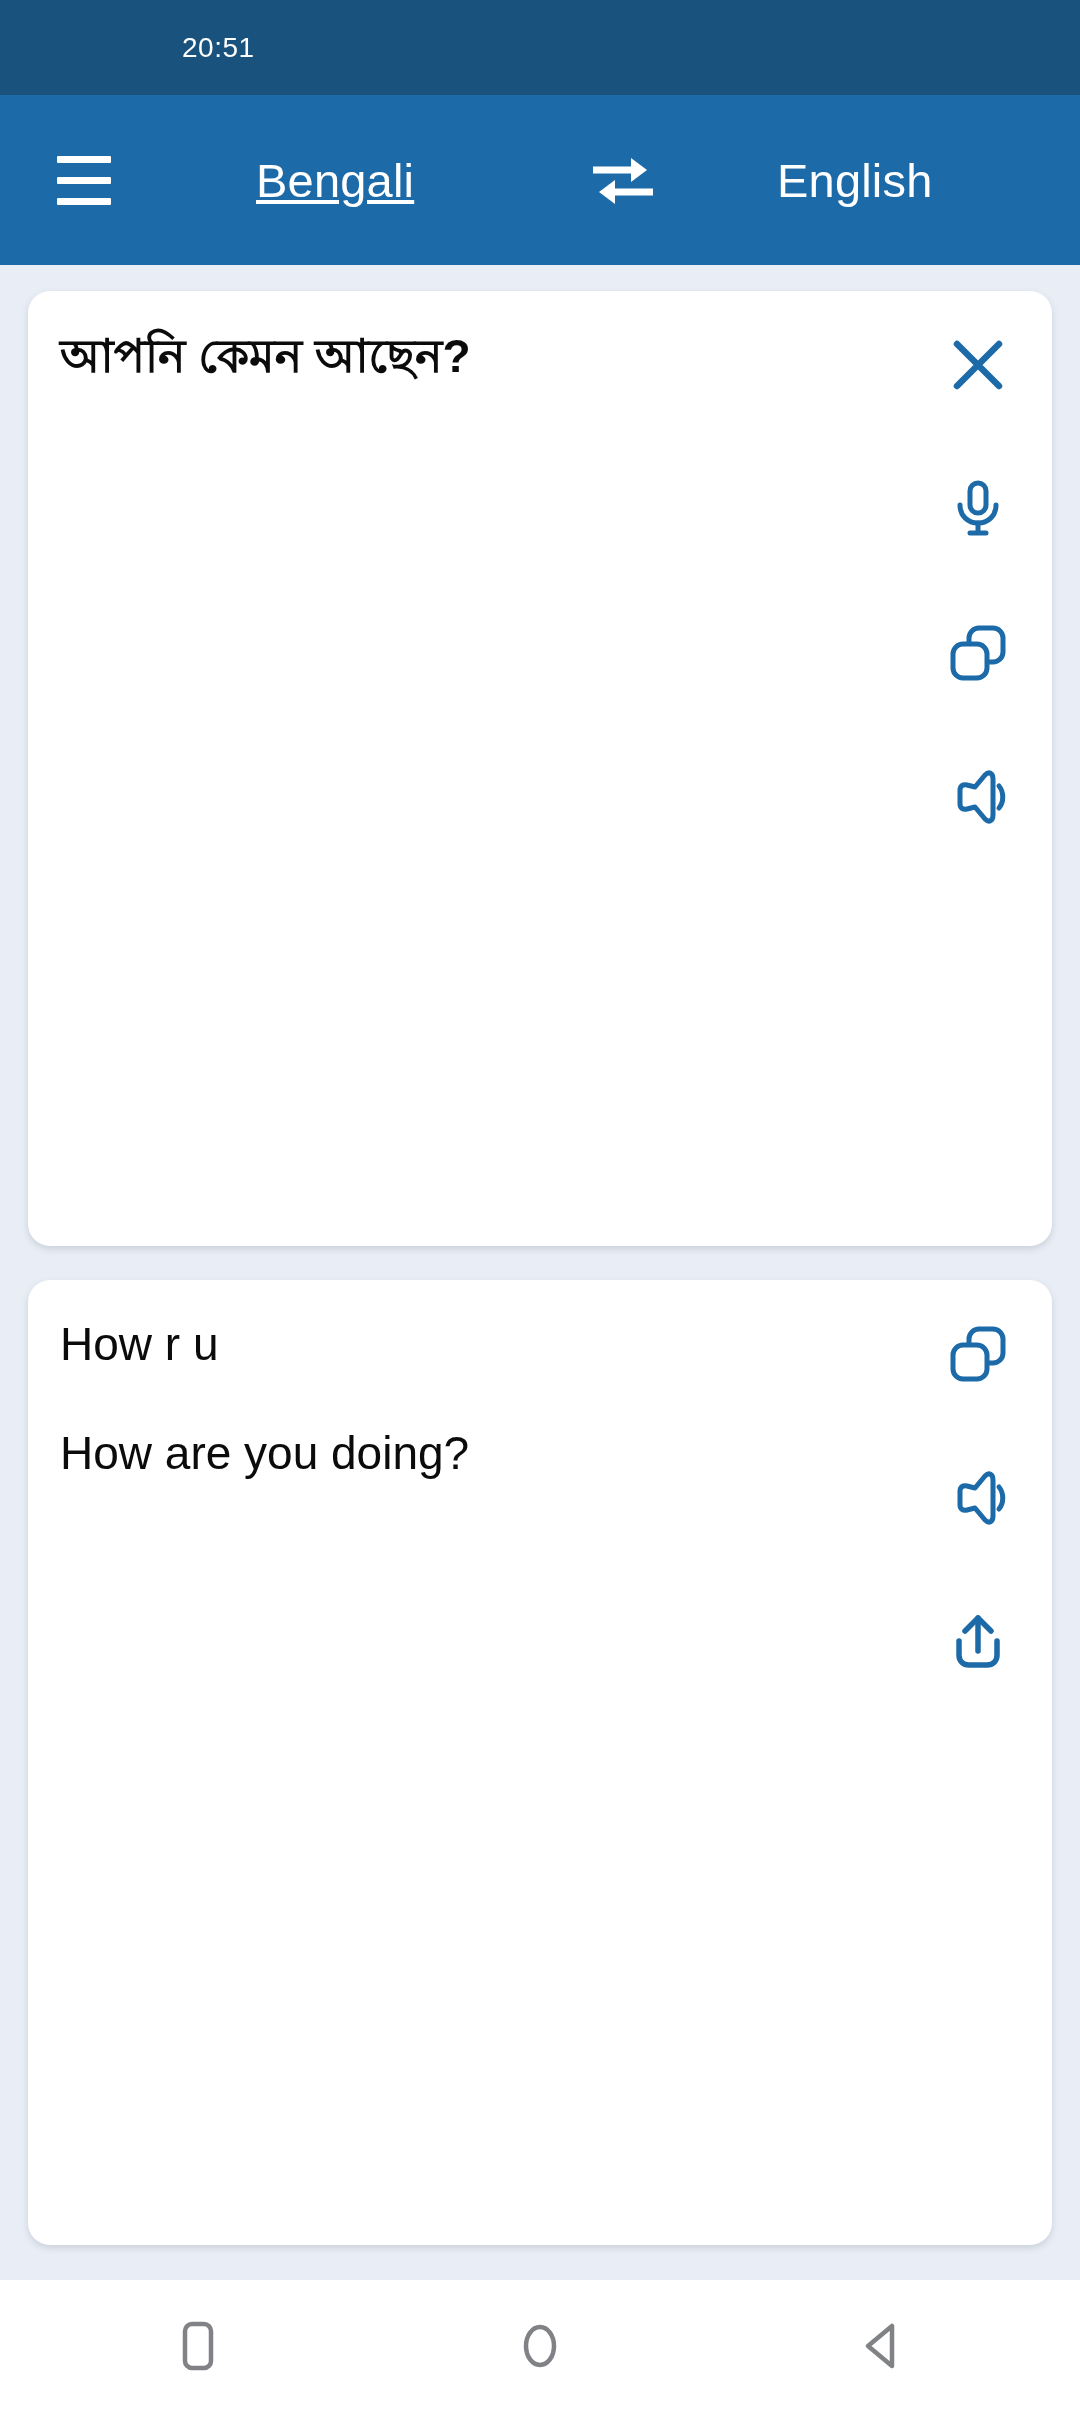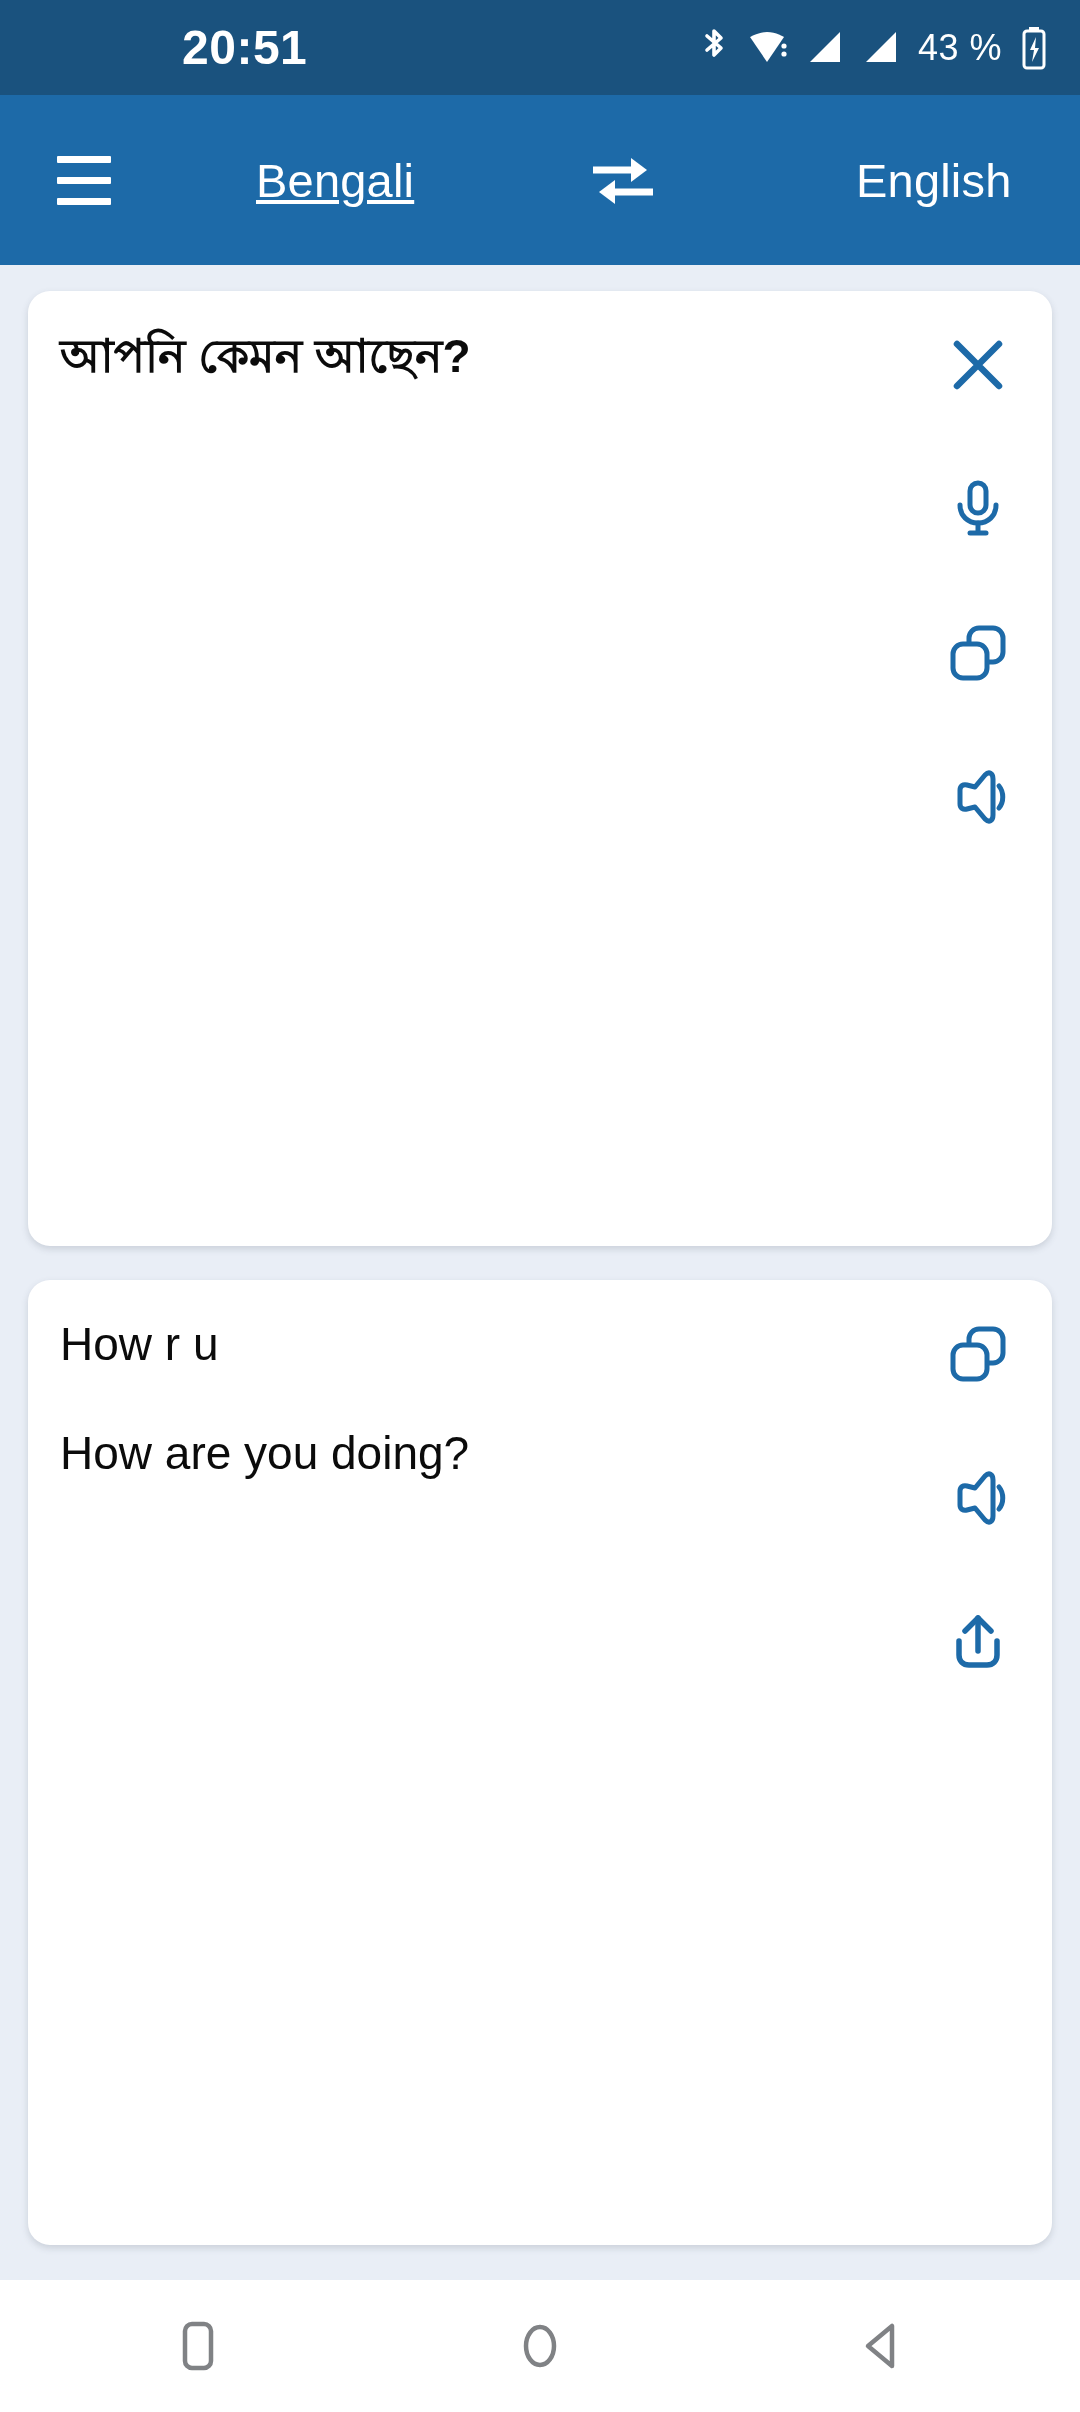--- a/index.html
+++ b/index.html
@@ -25,24 +25,24 @@
   #status-bar {
     height: 95px;
     background: #1a527e;
     display: flex;
     align-items: center;
     flex: 0 0 auto;
     padding: 0 32px 0 0;
     color: #ffffff;
   }
   #status-time {
-    font-size: 48px;
+    font-size: 28px;
     letter-spacing: 0.5px;
     margin-left: 182px;
-    font-weight: 700;
+    font-weight: 400;
     color: #ffffff;
   }
   #status-icons {
     margin-left: auto;
     display: flex;
     align-items: center;
     gap: 14px;
   }
   .sb-ico { display: block; }
   #battery-text {
@@ -97,21 +97,21 @@
     left: 575px;
     width: 96px;
     height: 96px;
     display: flex;
     align-items: center;
     justify-content: center;
     cursor: pointer;
   }
   #target-lang {
     position: absolute;
-    left: 856px;
+    left: 777px;
   }
 
   
   #content {
     flex: 1 1 auto;
     background: #e9eef6;
     padding: 26px 28px 0 28px;
     display: flex;
     flex-direction: column;
     gap: 34px;
@@ -179,49 +179,20 @@
     cursor: pointer;
   }
 </style>
 </head>
 <body>
 
 <div id="screen">
 
   <div id="status-bar">
     <div id="status-time">20:51</div>
-    <div id="status-icons">
-
-      <svg class="sb-ico" width="32" height="44" viewBox="0 0 32 44">
-        <path d="M9 10 L23 22 L16 29 L16 5 L23 12 L9 24" fill="none" stroke="#ffffff" stroke-width="3.6" stroke-linejoin="round" stroke-linecap="round"></path>
-      </svg>
-
-      <svg class="sb-ico" width="46" height="44" viewBox="0 0 46 44">
-        <path d="M23 6 C32 6 40 11 40 11 L23 36 L6 11 C6 11 14 6 23 6 Z" fill="#ffffff"></path>
-        <circle cx="40" cy="20" r="2.6" fill="#ffffff"></circle>
-        <circle cx="40" cy="28" r="2.6" fill="#ffffff"></circle>
-      </svg>
-
-      <svg class="sb-ico" width="42" height="44" viewBox="0 0 42 44">
-        <path d="M36 6 L36 36 L6 36 Z" fill="#ffffff"></path>
-      </svg>
-
-      <svg class="sb-ico" width="42" height="44" viewBox="0 0 42 44">
-        <path d="M36 6 L36 36 L6 36 Z" fill="#ffffff"></path>
-      </svg>
-
-      <div id="battery-text">43 %</div>
-
-      <svg class="sb-ico" width="28" height="46" viewBox="0 0 28 46">
-        <rect x="9" y="2" width="10" height="4" fill="#ffffff"></rect>
-        <rect x="4" y="6" width="20" height="37" rx="3" fill="none" stroke="#ffffff" stroke-width="3"></rect>
-        <path d="M16 12 L10 25 L14 25 L12 37 L19 23 L15 23 Z" fill="#ffffff"></path>
-      </svg>
-
-    </div>
   </div>
 
   <div id="app-bar">
 
     <div id="menu-button">
       <span></span>
       <span></span>
       <span></span>
     </div>
 

